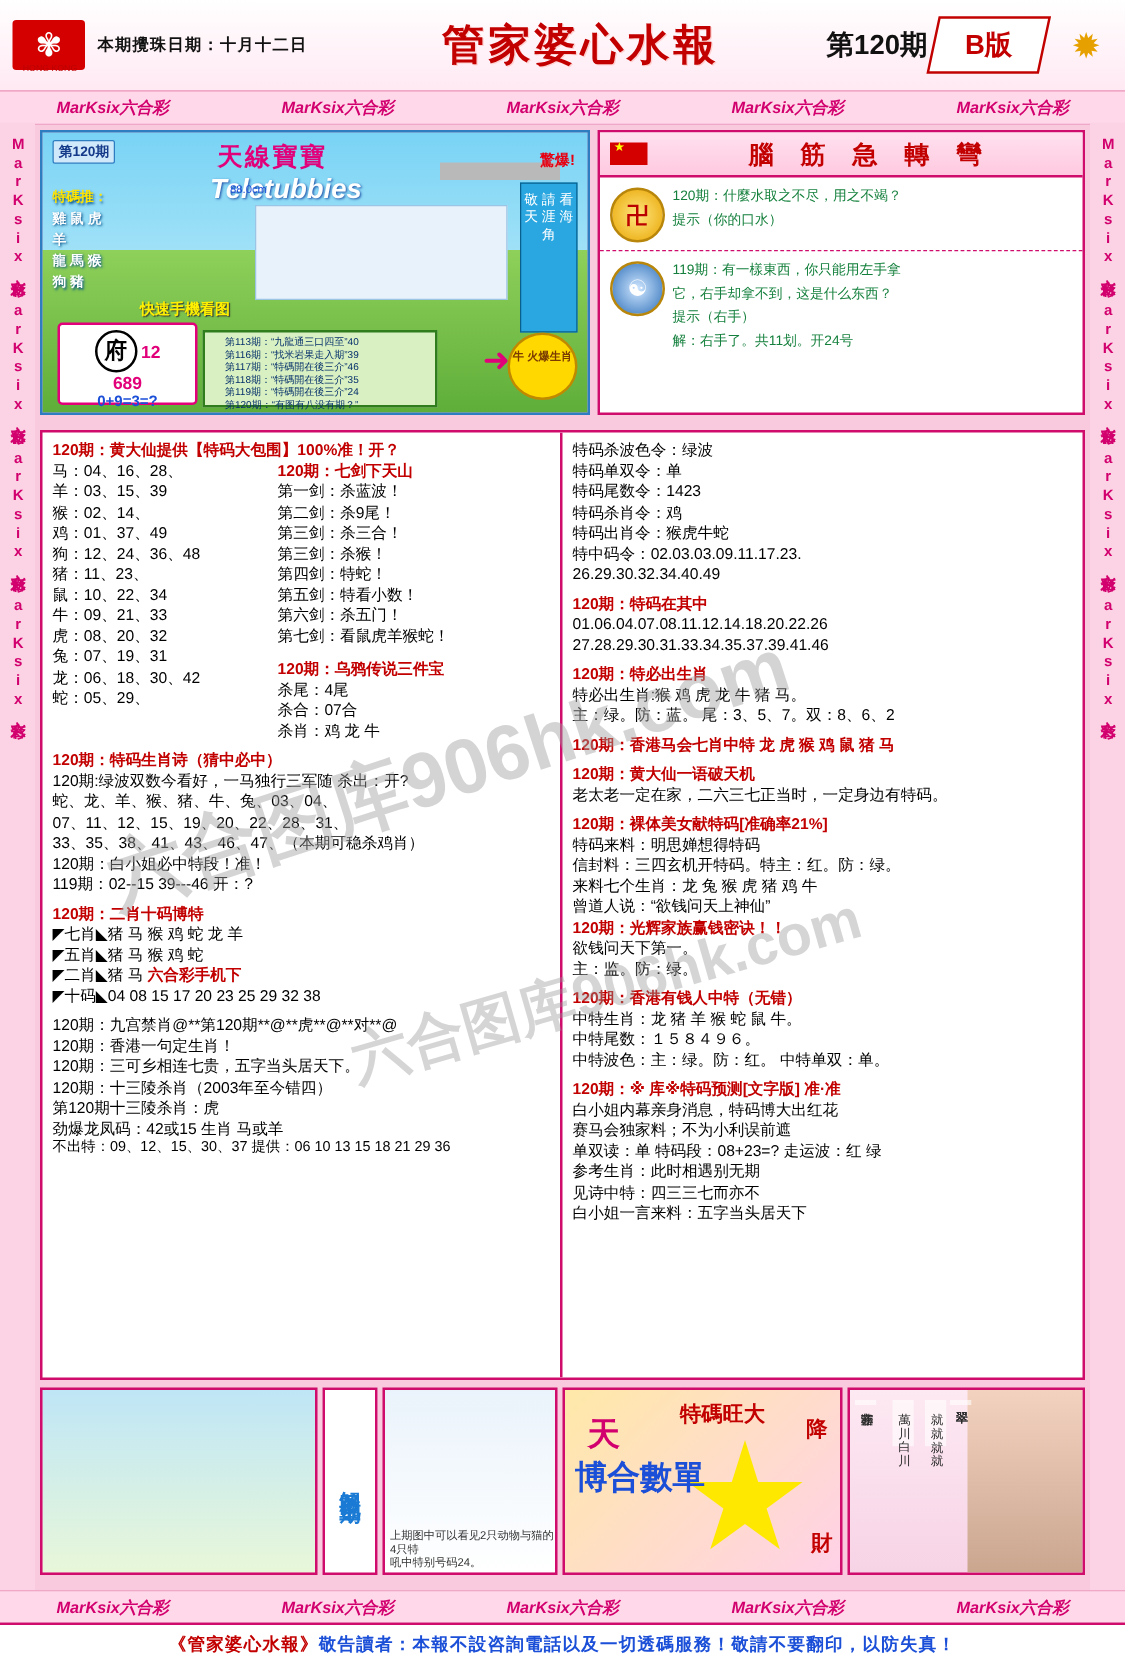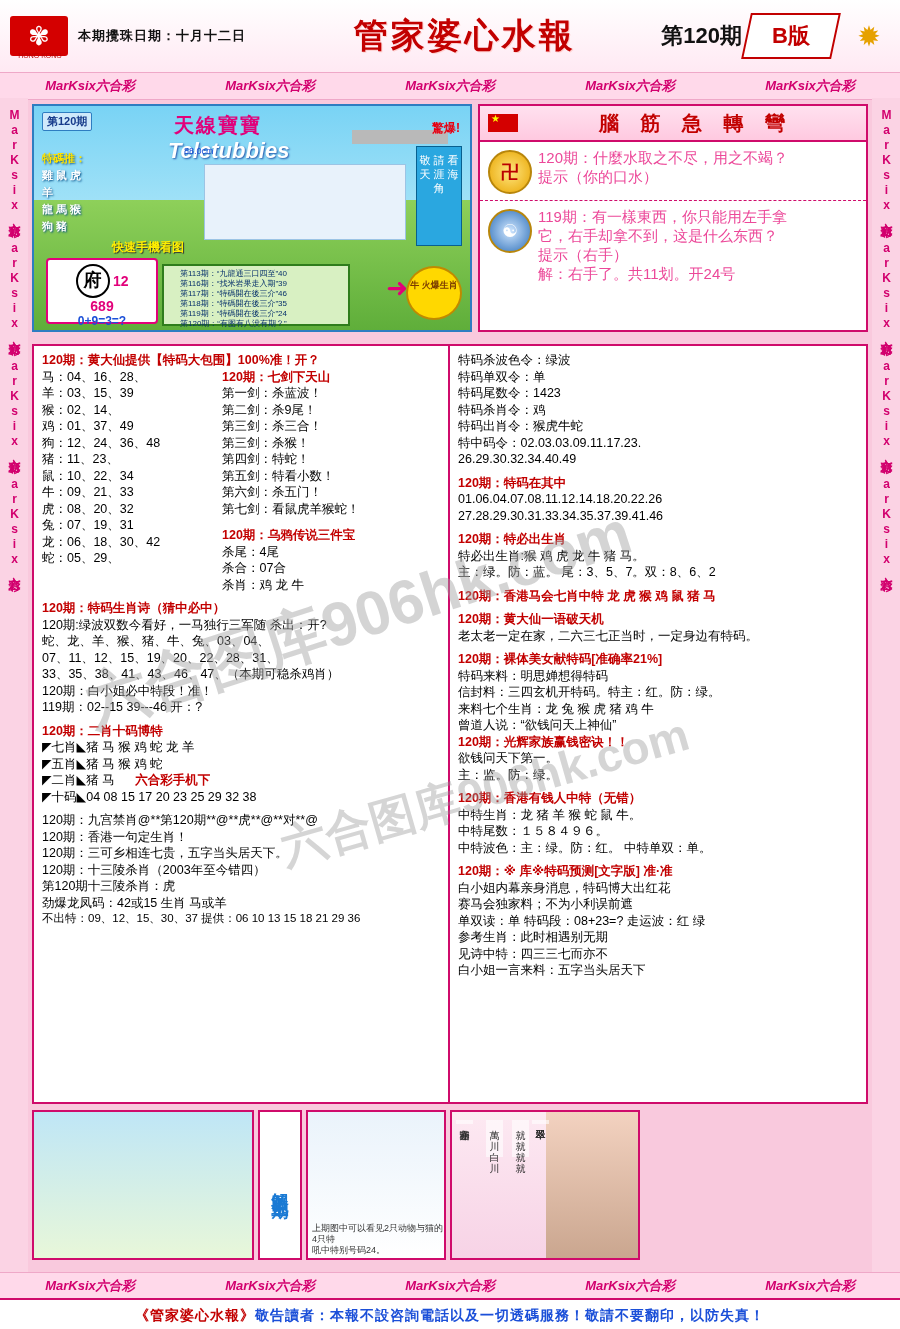--- a/index.html
+++ b/index.html
@@ -107,21 +107,21 @@
   }
   .poster .greybox{
     position:absolute;left:318px;top:24px;width:96px;height:14px;background:#b9b9b9;
   }
   .poster .zodiac{
     position:absolute;left:8px;top:44px;width:88px;color:#fff;font-size:11px;font-weight:bold;
     line-height:17px;text-shadow:1px 1px 2px #05518a;
   }
   .poster .zodiac .lbl{color:#ffe400;}
   .poster .rightcol{
-    position:absolute;right:8px;top:40px;width:46px;height:100px;background:#2aa7e0;
+    position:absolute;right:8px;top:40px;width:46px;height:120px;background:#2aa7e0;
     border:1px solid #08608f;color:#fff;font-size:11px;text-align:center;
     line-height:14px;padding-top:6px;box-sizing:border-box;
   }
   .poster .hotstamp{
     position:absolute;right:10px;top:14px;color:#e70012;font-size:12px;font-weight:bold;
   }
   .poster .fubox{
     position:absolute;left:12px;bottom:6px;width:108px;height:62px;
     background:#ffffff;border:2px solid #e2007a;border-radius:4px;text-align:center;
   }
@@ -165,21 +165,21 @@
   }
   .brain-row{display:flex;border-bottom:1px dashed #cf0b6b;padding:6px 4px;}
   .brain-row:last-child{border-bottom:none;}
   .brain-icon{
     width:40px;height:40px;border-radius:50%;flex:none;margin:2px 6px 0 4px;
     border:2px solid #b8860b;display:flex;align-items:center;justify-content:center;
     font-size:18px;font-weight:bold;
   }
   .icon-yellow{background:radial-gradient(#ffe680,#e8a400);color:#b00;}
   .icon-blue{background:radial-gradient(#cfe6ff,#2d6fb8);color:#fff;}
-  .brain-text{font-size:15px;line-height:19px;color:#ec4899;}
+  .brain-text{font-size:11px;line-height:19px;color:#15803d;}
 
   
   .columns{
     display:flex;border:2px solid #cf0b6b;margin:6px 4px 0 4px;background:#fff;
     height:760px;box-sizing:border-box;position:relative;overflow:hidden;
   }
   .col{padding:6px 8px;box-sizing:border-box;font-size:12.5px;line-height:16.5px;}
   .col.left{width:416px;border-right:2px solid #cf0b6b;}
   .col.right{flex:1;}
   .blk{margin-bottom:7px;}
@@ -390,21 +390,21 @@
           <div>120期：白小姐必中特段！准！</div>
           <div>119期：02--15 39---46 开：?</div>
         </div>
 
         <div class="blk">
           <div class="ttl">120期：二肖十码博特</div>
           <div>◤七肖◣猪 马 猴 鸡 蛇 龙 羊</div>
           <div>◤五肖◣猪 马 猴 鸡 蛇</div>
           <div>
             <span>◤二肖◣猪 马</span>
-            <span class="red" style="font-weight:bold;margin-left:17px">六合彩手机下</span>
+            <span class="red" style="font-weight:bold;margin-left:0">六合彩手机下</span>
           </div>
           <div>◤十码◣04 08 15 17 20 23 25 29 32 38</div>
         </div>
 
         <div class="blk">
           <div>120期：九宫禁肖@**第120期**@**虎**@**对**@</div>
           <div>120期：香港一句定生肖！</div>
           <div>120期：三可乡相连七贵，五字当头居天下。</div>
           <div>120期：十三陵杀肖（2003年至今错四）</div>
           <div>第120期十三陵杀肖：虎</div>
@@ -481,20 +481,28 @@
       </div>
       <div class="bs bs2">
         <div class="v">解图说上期</div>
       </div>
       <div class="bs bs3">
         <div class="cap">
           <div>上期图中可以看见2只动物与猫的4只特</div>
           <div>吼中特别号码24。</div>
         </div>
       </div>
+      <div class="bs bs4">
+        <div class="star"></div>
+        <div class="t3">特碼旺大</div>
+        <div class="t2">博合數單</div>
+        <div class="t1">天</div>
+        <div class="t4">降</div>
+        <div class="t5">財</div>
+      </div>
       <div class="bs bs5">
         <div class="lady"></div>
         <div class="couplet" style="left:4px">亦菲密涵</div>
         <div class="couplet" style="left:34px">萬 川 白 川</div>
         <div class="couplet" style="left:60px">就 就 就 就</div>
         <div class="couplet" style="left:80px">翠翠翠翠</div>
       </div>
     </div>
 
   </div>

